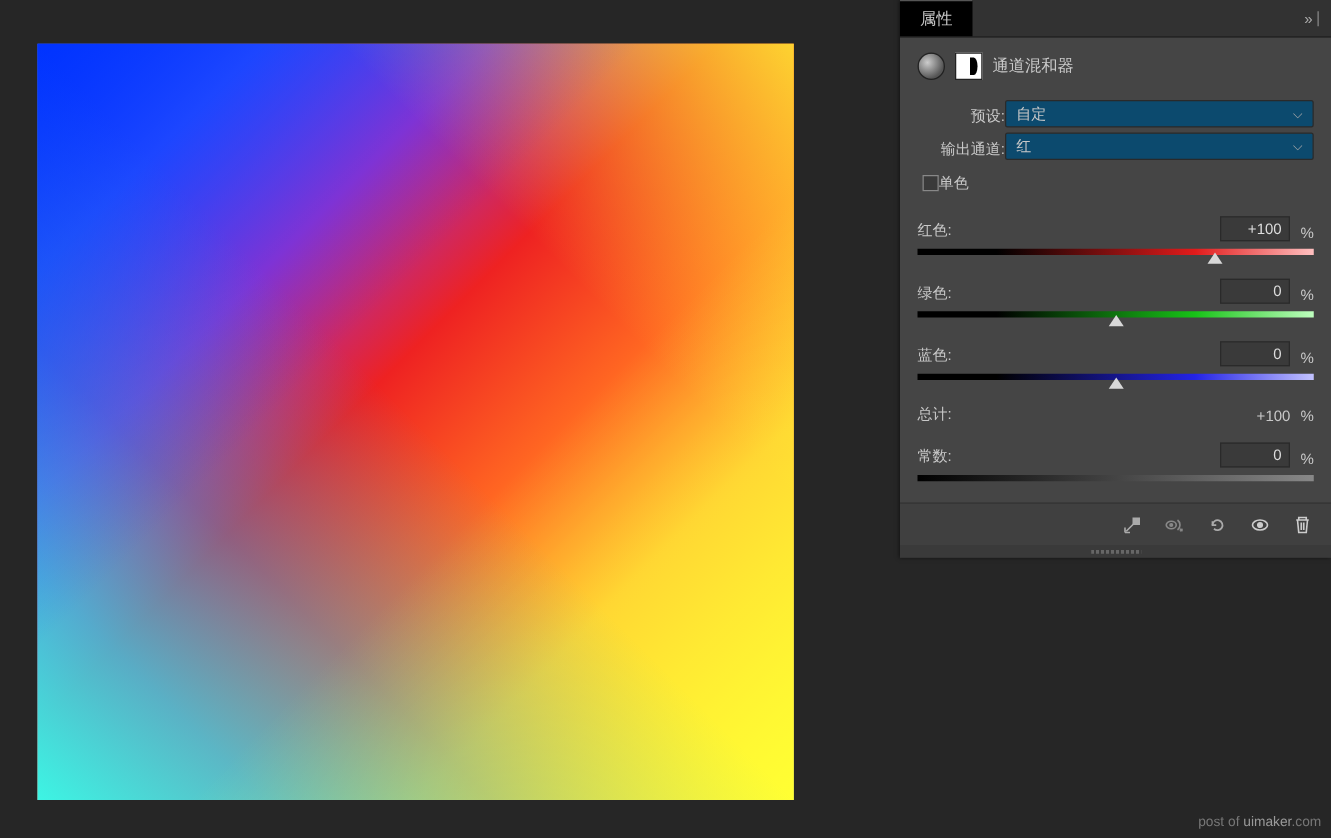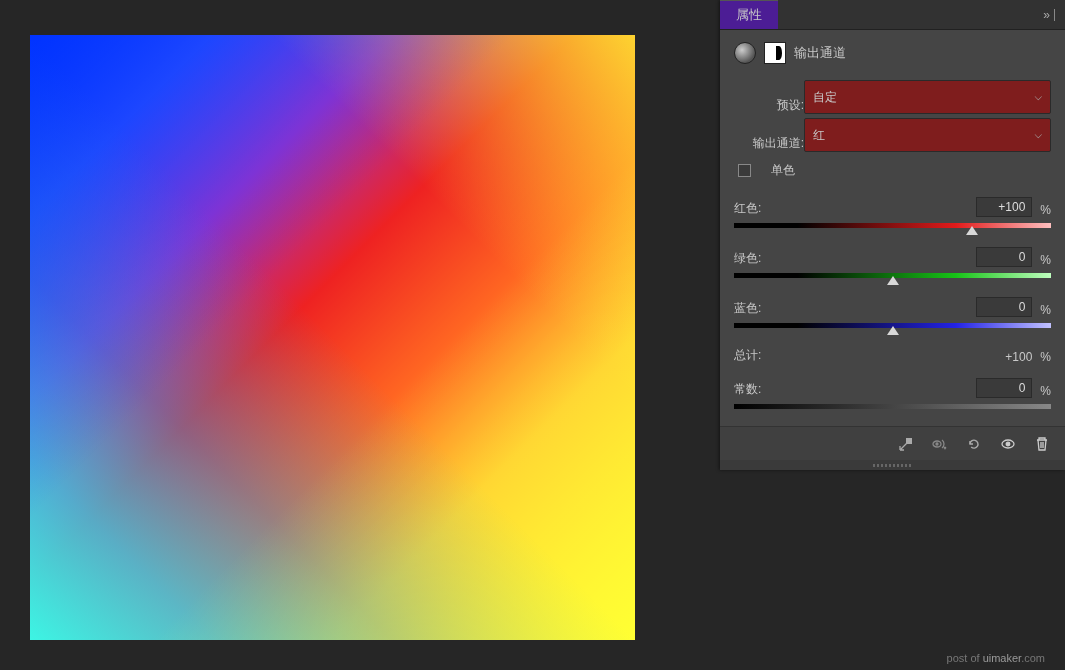--- a/index.html
+++ b/index.html
@@ -67,21 +67,21 @@
   box-shadow: -1px 0 3px rgba(0,0,0,0.5);
 }
 .panel-tabbar {
   height: 30px;
   background: #323232;
   display: flex;
   align-items: stretch;
   border-bottom: 1px solid #212121;
 }
 .panel-tab {
-  background: #4c1d95;
+  background: #000000;
   padding: 0 16px;
   display: flex;
   align-items: center;
   font-size: 13px;
   border-top: 1px solid #555;
 }
 .panel-collapse {
   margin-left: auto;
   display: flex;
   align-items: center;
@@ -126,39 +126,39 @@
   gap: 0;
 }
 .form-label {
   text-align: right;
   width: 70px;
   font-size: 12px;
 }
 .dropdown {
   flex: 1;
   height: 22px;
-  background: #7f1d1d;
+  background: #0c4a6e;
   border: 1px solid #2a2a2a;
   border-radius: 2px;
   display: flex;
   align-items: center;
-  padding: 16px 8px;
+  padding: 4px 8px;
   cursor: pointer;
   position: relative;
 }
 .dropdown .caret {
   position: absolute;
   right: 8px;
   font-size: 10px;
   color: #aaa;
 }
 .checkbox-row {
   display: flex;
   align-items: center;
-  gap: 20px;
+  gap: 0;
   margin: 10px 0 18px 4px;
 }
 .chk {
   width: 13px; height: 13px;
   border: 1px solid #888;
   background: #3a3a3a;
   cursor: pointer;
 }
 
 .slider-block { margin-bottom: 14px; }
@@ -241,21 +241,21 @@
   align-items: center;
 }
 .panel-grip::before {
   content: "";
   width: 40px; height: 3px;
   background: repeating-linear-gradient(to right, #666 0 2px, transparent 2px 4px);
 }
 
 .watermark {
   position: absolute;
-  right: 20px;
+  right: 8px;
   bottom: 6px;
   font-size: 11px;
   color: #777;
 }
 .watermark b { color: #9a9a9a; font-weight: normal; }
 </style>
 </head>
 <body>
 
 <div class="canvas-area">
@@ -269,21 +269,21 @@
     <div class="panel-collapse">
       <span>»</span>
       <span style="margin-left:4px;border-left:1px solid #888;height:12px"></span>
     </div>
   </div>
 
   <div class="panel-body">
     <div class="header-row">
       <div class="icon-circle"></div>
       <div class="icon-mask"></div>
-      <div class="header-title">输出通道</div>
+      <div class="header-title">通道混和器</div>
     </div>
 
     <div class="form-row">
       <div class="form-label">预设:</div>
       <div class="dropdown">
         <span>自定</span>
         <span class="caret">⌵</span>
       </div>
     </div>
 

